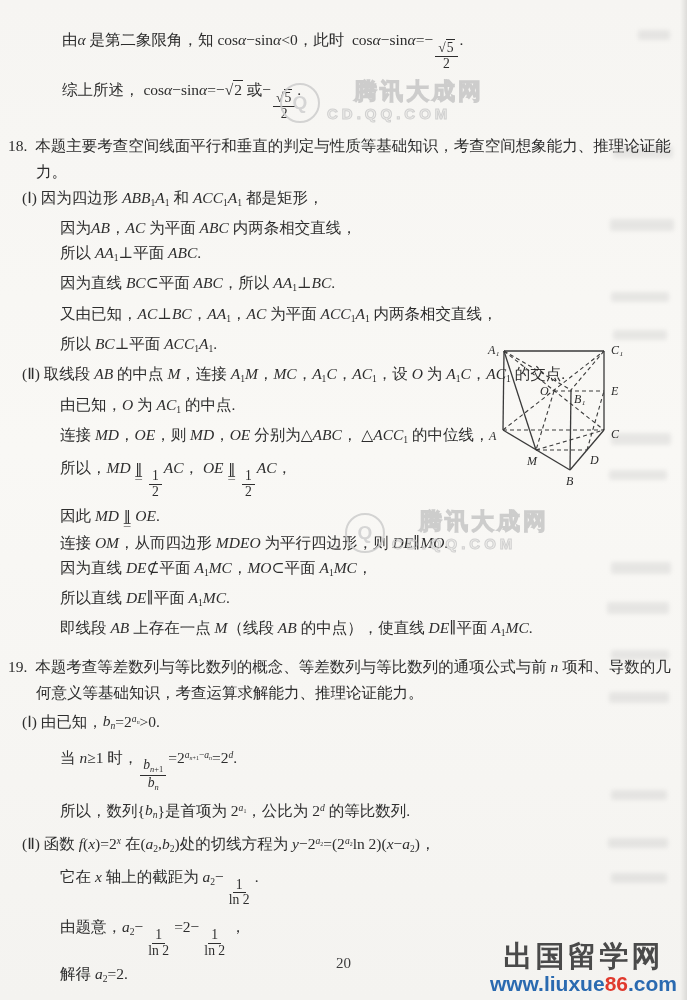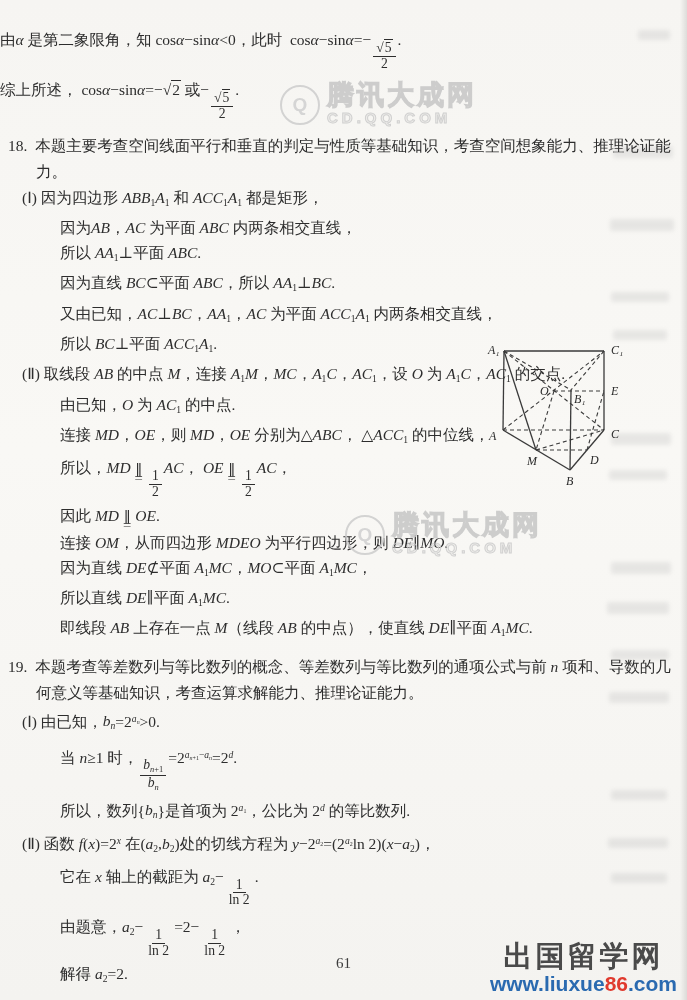--- a/index.html
+++ b/index.html
@@ -2,21 +2,21 @@
 <html><head>
 <meta charset="utf-8">
 <style>
   html,body{margin:0;padding:0;}
   .page{position:relative;width:687px;height:1000px;overflow:hidden;
     background:linear-gradient(180deg,#f6f5f2 0%,#f9f8f5 45%,#f4f3f0 100%);
     font-family:"Liberation Serif","DejaVu Serif",serif;color:#2d2d2d;}
   .content{position:relative;padding-top:24px;font-size:15.5px;z-index:2;}
   .line{line-height:25px;white-space:nowrap;}
   .line.q{padding-left:36px;text-indent:-28px;white-space:normal;line-height:26px;padding-right:6px;margin-top:8px;}
-  .line.cont{}
+  .line.cont{padding-left:62px;}
   .line.s1{padding-left:22px;font-family:Liberation Serif, serif;}
   .line.s2{padding-left:60px;}
   .line.tl{padding-top:3px;padding-bottom:3px;}
   i{font-style:italic;}
   sub,sup{font-size:0.62em;}
   sub{vertical-align:-0.35em;}
   sup{vertical-align:0.5em;}
   .fr{display:inline-flex;flex-direction:column;align-items:center;vertical-align:-0.5em;
       line-height:1.08;font-size:0.88em;margin:0 2px;}
   .fr>b{font-weight:normal;padding:0 3px;}
@@ -28,22 +28,22 @@
   .pe>b:last-child{font-style:normal;}
   
   .fig{position:absolute;left:487px;top:341px;z-index:1;}
   .fig text{font-family:"Liberation Serif","DejaVu Serif",serif;font-style:italic;font-size:12px;fill:#2a2a2a;}
   
   .wm{position:absolute;display:flex;align-items:center;gap:7px;pointer-events:none;z-index:3;opacity:.85;}
   .ring{width:36px;height:36px;border:2.5px solid #cdcdcd;border-radius:50%;
         display:flex;align-items:center;justify-content:center;
         color:#d0d0d0;font-size:19px;font-weight:bold;font-family:"Liberation Sans",sans-serif;}
   .wtxt{display:flex;flex-direction:column;}
-  .brand{font-size:27px;font-weight:bold;letter-spacing:3px;color:rgba(170,170,170,0.18);
-         -webkit-text-stroke:1.2px #c6c6c6;font-family:Liberation Sans, sans-serif;line-height:1;}
+  .brand{font-size:23px;font-weight:bold;letter-spacing:3px;color:rgba(170,170,170,0.18);
+         -webkit-text-stroke:1.2px #c6c6c6;font-family:Liberation Mono, monospace;line-height:1;margin-left:27px;}
   .dom{font-size:15px;font-weight:bold;letter-spacing:4px;color:rgba(170,170,170,0.15);
        -webkit-text-stroke:1px #cacaca;font-family:"Liberation Sans",sans-serif;line-height:1.25;}
   #wm-top{left:280px;top:82px;}
   #wm-mid{left:345px;top:512px;}
   
   .sitebox{position:absolute;right:10px;bottom:5px;text-align:center;
            font-family:"Liberation Sans",sans-serif;z-index:4;}
   .sitename{font-size:29px;font-weight:600;color:#4a4a4a;letter-spacing:3px;line-height:1.1;}
   .siteurl{font-size:21px;font-weight:bold;line-height:1.05;}
   .u-blue{color:#2a6ab0;}
@@ -181,21 +181,21 @@
     </span>
   </div>
   <div class="wm" id="wm-mid">
     <span class="ring">Q</span>
     <span class="wtxt">
       <span class="brand">腾讯大成网</span>
       <span class="dom">CD.QQ.COM</span>
     </span>
   </div>
 
-  <div class="pagenum">61</div>
+  <div class="pagenum">20</div>
 
   <div class="sitebox">
     <div class="sitename">出国留学网</div>
     <div class="siteurl"><span class="u-blue">www.liuxue</span><span class="u-red">86</span><span class="u-blue">.com</span></div>
   </div>
 
   <div class="edge"></div>
 </div>
 
 </body></html>

